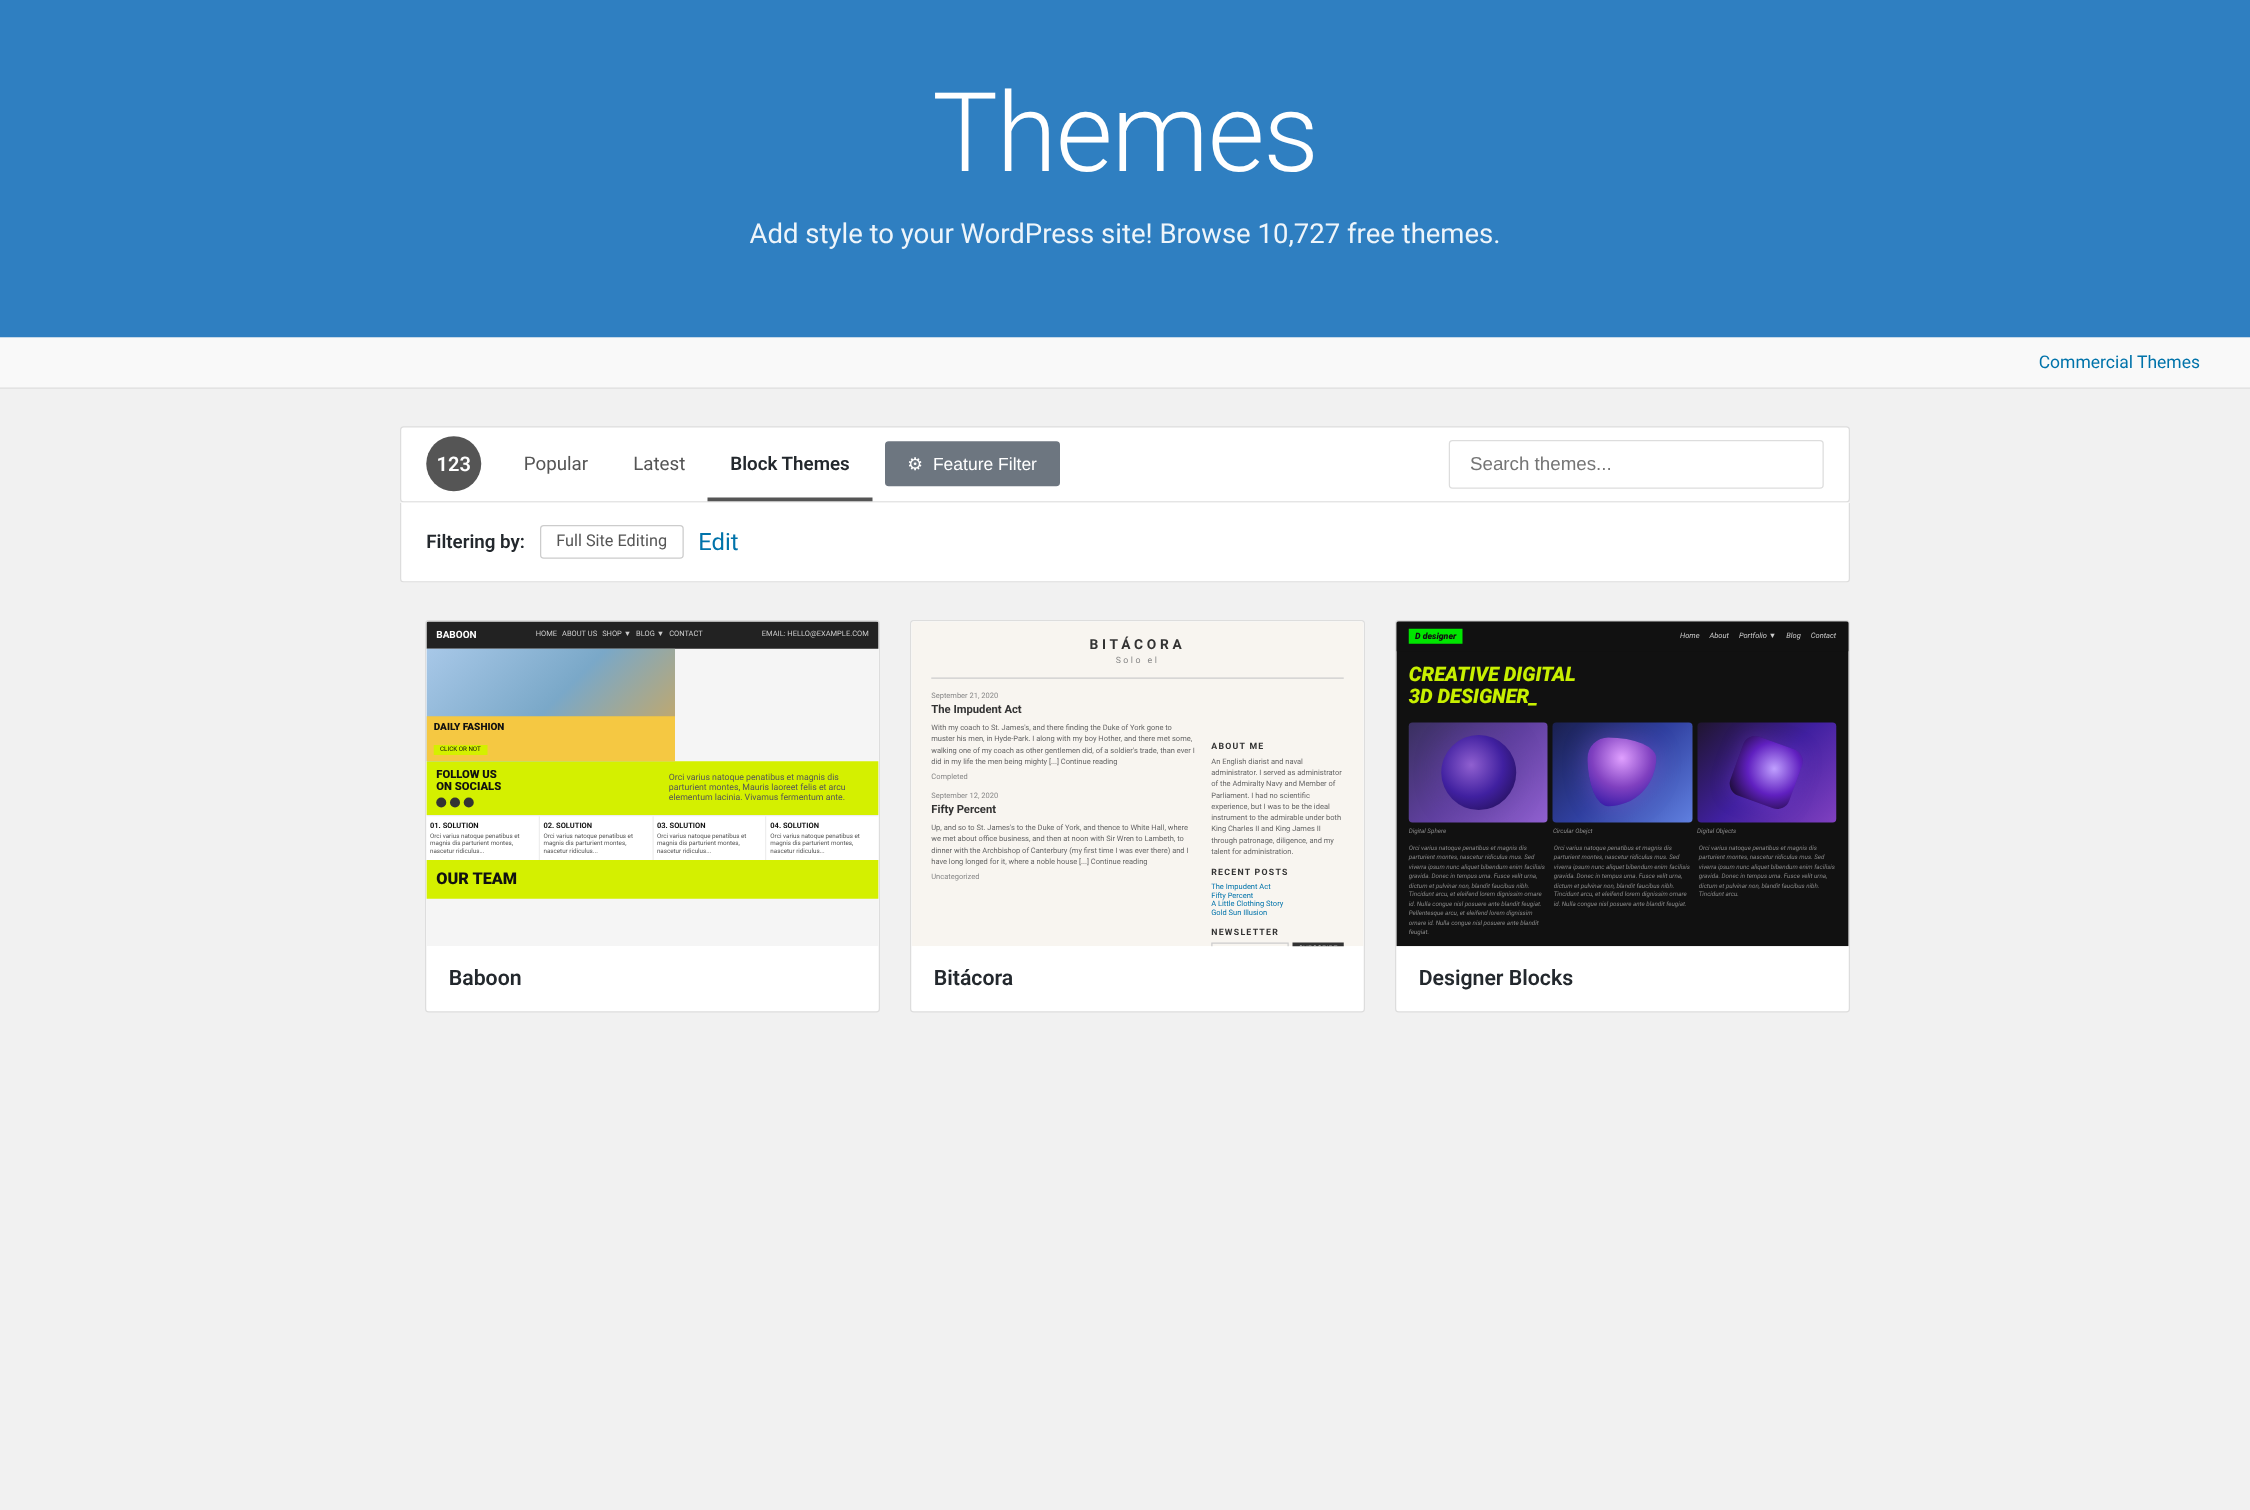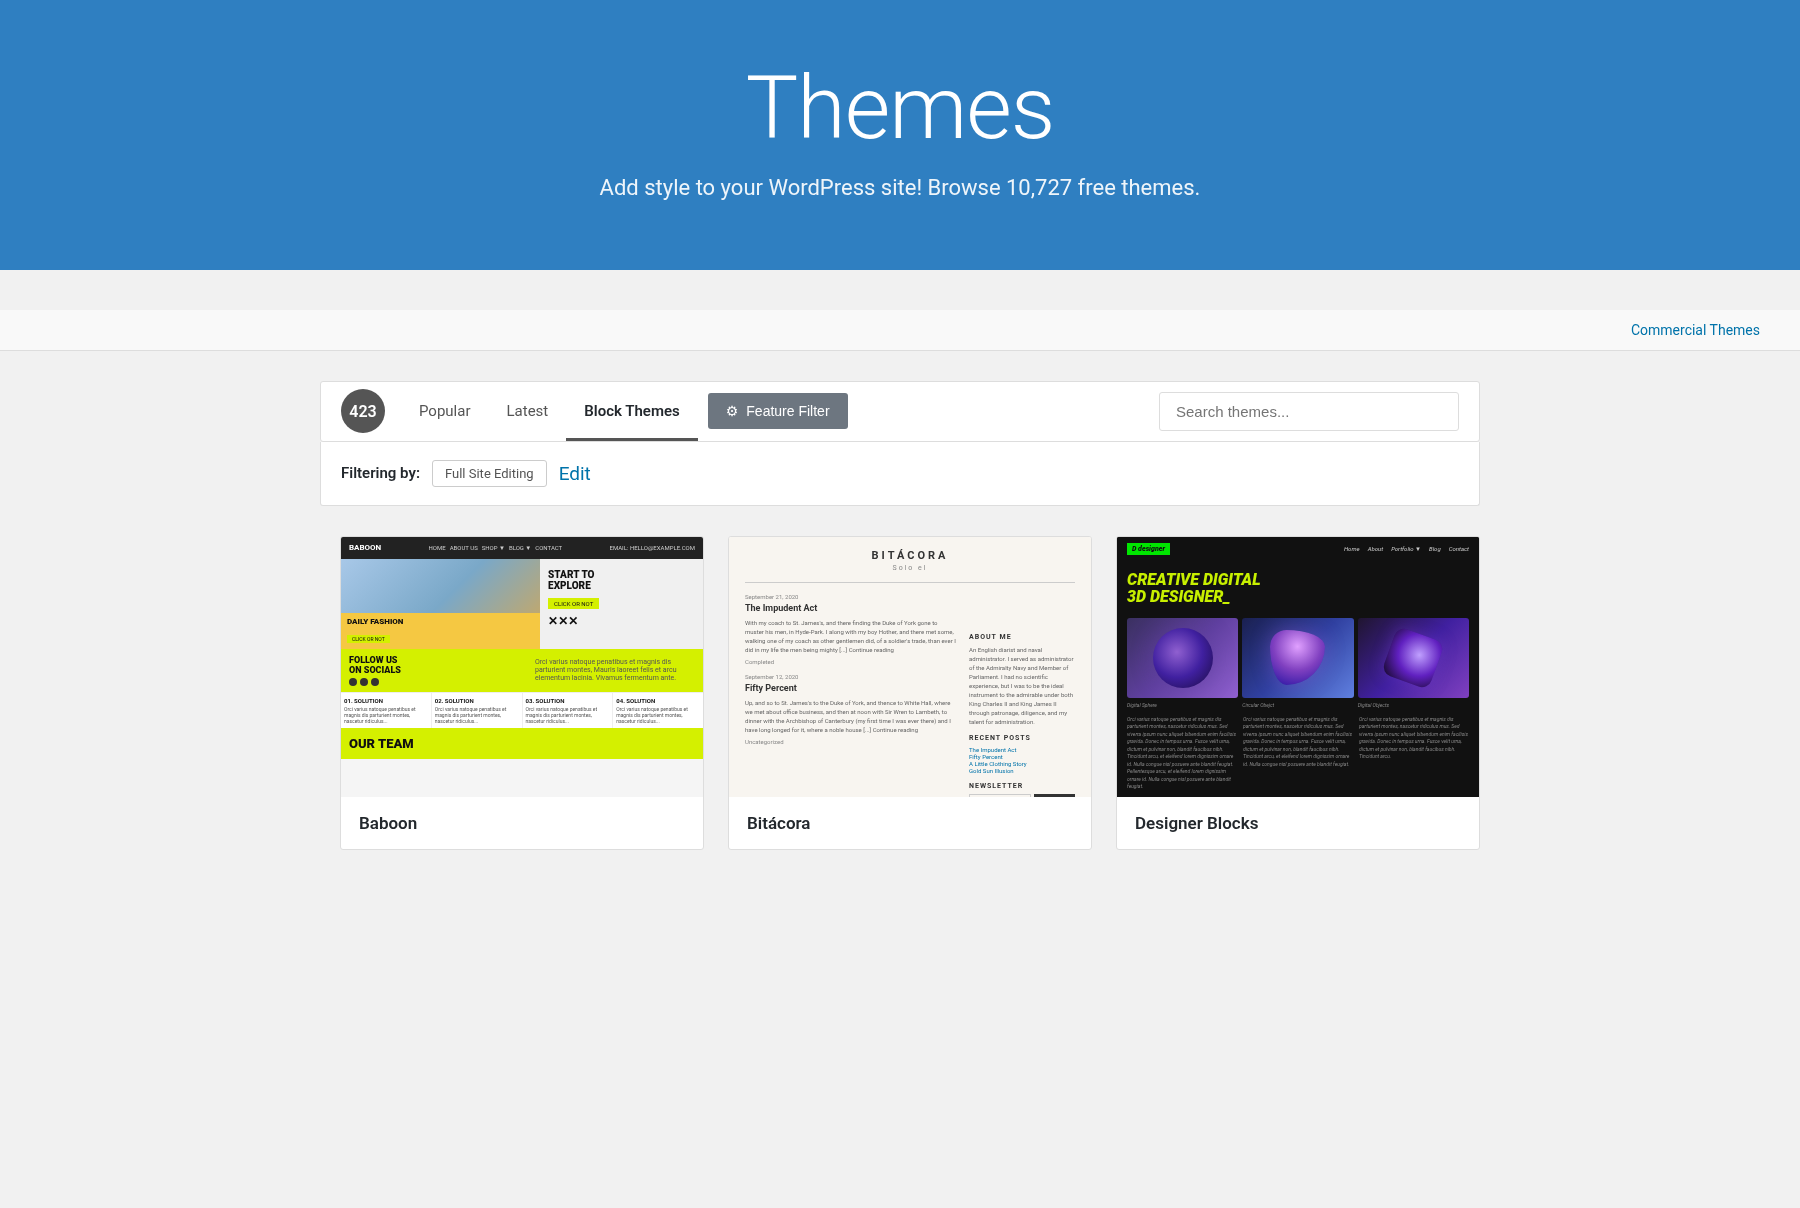--- a/index.html
+++ b/index.html
@@ -26,21 +26,20 @@
     }
 
     
     .top-bar {
       background: #f9f9f9;
       border-bottom: 1px solid #ddd;
       padding: 12px 40px;
       display: flex;
       justify-content: flex-end;
       align-items: center;
-      margin-top: 40px;
     }
     .commercial-link {
       color: #0073aa;
       font-size: 14px;
       text-decoration: none;
       cursor: pointer;
     }
 
     
     .main-content {
@@ -355,21 +354,21 @@
   <p class="hero-subtitle">Add style to your WordPress site! Browse 10,727 free themes.</p>
 </section>
 
 <div class="top-bar">
   <a class="commercial-link">Commercial Themes</a>
 </div>
 
 <div class="main-content">
 
   <div class="filter-bar">
-    <div class="filter-count">423</div>
+    <div class="filter-count">123</div>
     <a class="tab-item">Popular</a>
     <a class="tab-item">Latest</a>
     <a class="tab-item active">Block Themes</a>
     <button class="feature-filter-btn">
       <span class="gear-icon">⚙</span>
       <span>Feature Filter</span>
     </button>
     <div class="search-area">
       <input class="search-input" type="text" placeholder="Search themes..." style="">
     </div>
@@ -396,25 +395,20 @@
                 <span>CONTACT</span>
             </div>
             <span class="baboon-email">EMAIL: HELLO@EXAMPLE.COM</span>
           </div>
           <div class="baboon-hero-area">
             <div class="baboon-img">
               <div style="position:absolute;bottom:0;left:0;right:0;background:#f5c842;padding:4px 6px;">
                 <div style="font-size:8px;font-weight:900;color:#111;">DAILY FASHION</div>
                 <div style="background:#d4f000;display:inline-block;padding:1px 5px;font-size:5px;color:#111;margin-top:2px;">CLICK OR NOT</div>
               </div>
-            </div>
-            <div class="baboon-hero-text">
-              <div class="baboon-start">START TO<br>EXPLORE</div>
-              <span class="baboon-btn">CLICK OR NOT</span>
-              <span class="baboon-xxx">✕✕✕</span>
             </div>
           </div>
           <div class="baboon-follow" style="background:#d4f000;padding:6px 8px;display:flex;justify-content:space-between;align-items:center;">
             <div>
               <div class="baboon-follow-text" style="font-size:9px;font-weight:900;">FOLLOW US<br>ON SOCIALS</div>
               <div class="baboon-social-row">
                 <div class="baboon-social-dot" style="background:#333;"></div>
                 <div class="baboon-social-dot" style="background:#333;"></div>
                 <div class="baboon-social-dot" style="background:#333;"></div>
               </div>

